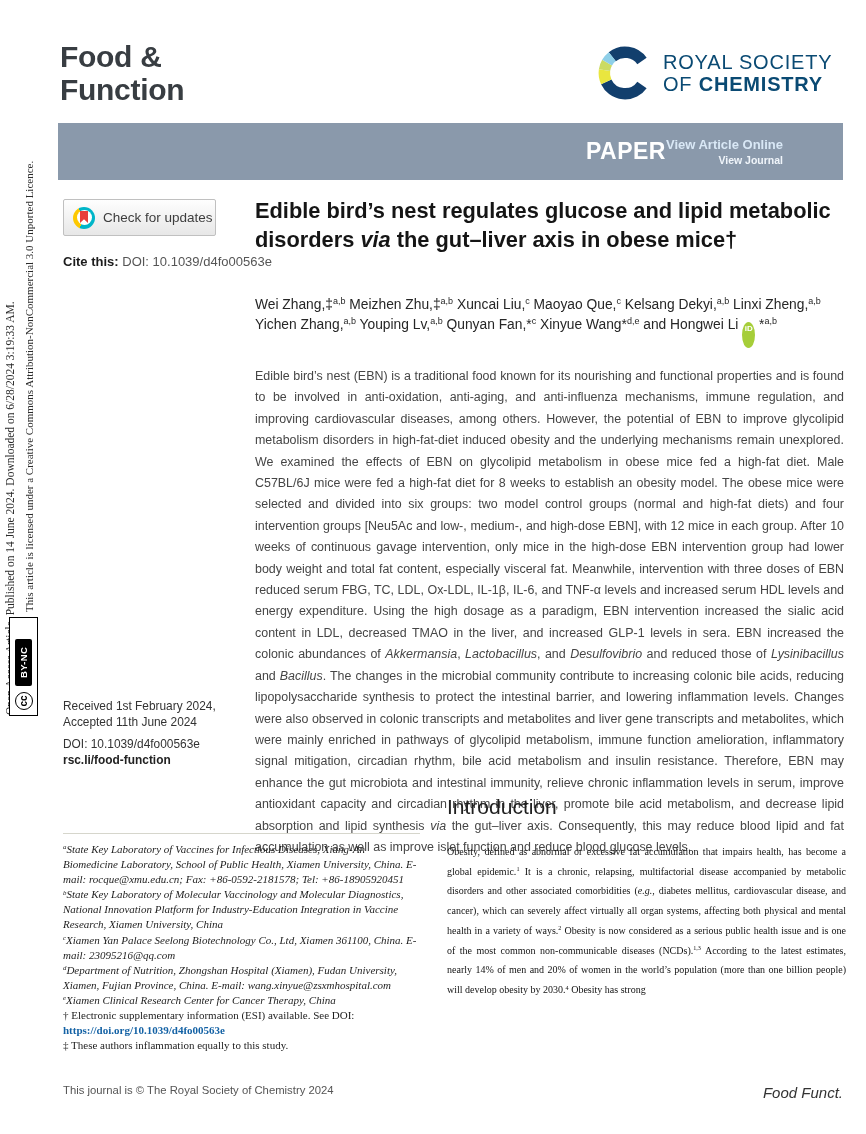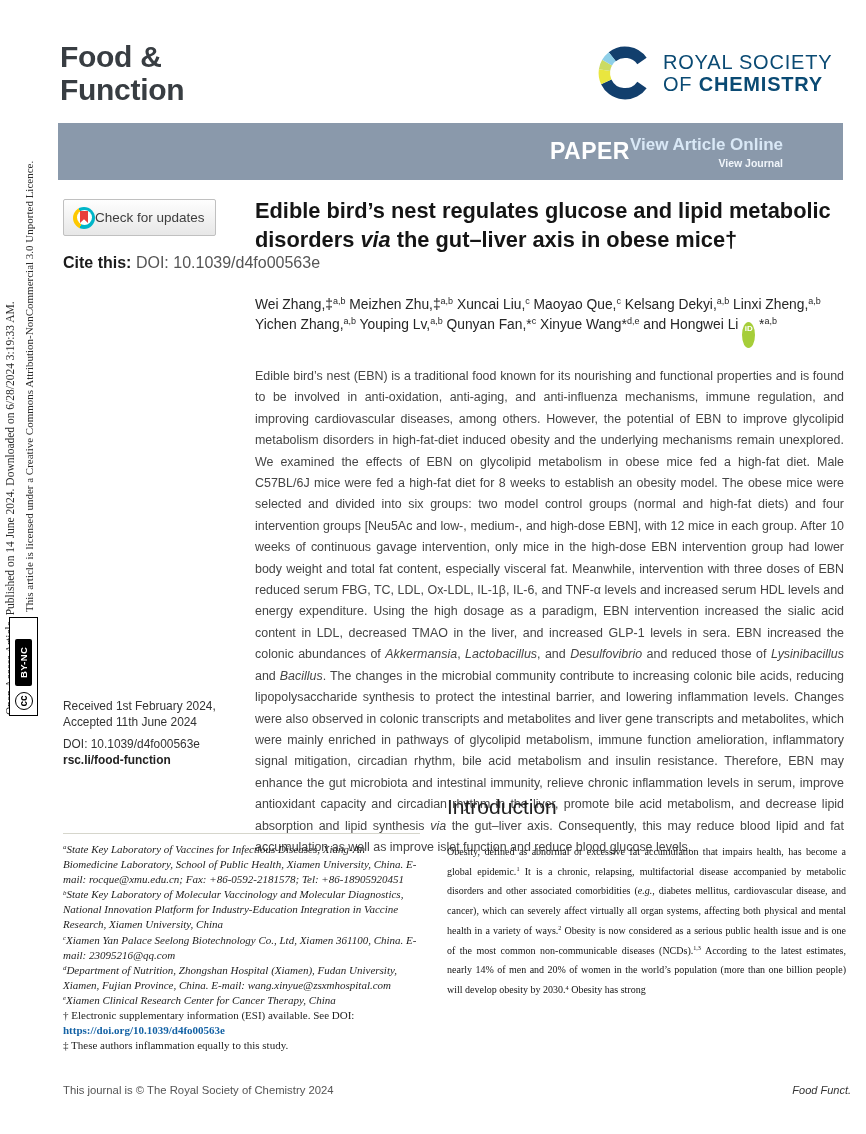--- a/index.html
+++ b/index.html
@@ -26,34 +26,34 @@
   .jname { position:absolute; left:60px; top:40px; font-size:30px; line-height:33px;
            font-weight:bold; color:#383d42; letter-spacing:-0.3px; }
   .rsclogo { position:absolute; left:596px; top:44px; display:flex; align-items:center; gap:9px; }
   .rsctext { font-size:20px; line-height:22px; color:#0a4a73; letter-spacing:0.8px; }
 
   
   .banner { position:absolute; left:58px; top:123px; width:785px; height:57px; background:#8a99ab;
             display:flex; align-items:center; justify-content:flex-end; padding:0 60px 0 17px; }
   .banner .ptype { font-size:23px; font-weight:bold; color:#fff; letter-spacing:0.5px; }
   .banner .links { text-align:right; }
-  .banner .vao { font-size:17px; font-weight:bold; color:#d9e8f6; }
+  .banner .vao { font-size:13px; font-weight:bold; color:#d9e8f6; }
   .banner .vj  { font-size:10.5px; font-weight:bold; color:#f0f5fa; margin-top:2px; }
 
   
   .cfu { position:absolute; left:63px; top:199px; width:153px; height:37px;
-         display:flex; align-items:center; padding-left:9px;
+         display:flex; align-items:center; gap:8px; padding-left:9px;
          background:linear-gradient(#fefefe,#e7e7e7); border:1px solid #c0c0c0;
          border-radius:2px; font-size:13.5px; color:#3d3d3d; cursor:pointer; }
   .cfu-icon { position:relative; width:22px; height:22px; border-radius:50%; flex:0 0 22px;
               background:conic-gradient(#00b5c8 0 205deg, #fdc800 205deg 330deg, #00b5c8 330deg 360deg); }
   .cfu-icon::before { content:""; position:absolute; inset:3.5px; background:#fff; border-radius:50%; }
   .cfu-icon::after { content:""; position:absolute; left:7px; top:4.5px; width:8px; height:12px;
                      background:#e8403c; clip-path:polygon(0 0,100% 0,100% 100%,50% 68%,0 100%); }
-  .cite { position:absolute; left:63px; top:254px; font-size:16px; color:#555; }
+  .cite { position:absolute; left:63px; top:254px; font-size:13px; color:#555; }
   .cite .cb { font-weight:bold; color:#1c1c1c; }
 
   .pubmeta { position:absolute; left:63px; top:699px; font-size:11.9px; line-height:15.6px; color:#333; }
   .pubmeta .doi { margin-top:7px; }
   .pubmeta .web { font-weight:bold; color:#222; }
 
   
   .article-title { position:absolute; left:255px; top:197px; width:592px;
                    font-size:21.8px; line-height:28.6px; font-weight:bold; color:#151515; }
   .authors { position:absolute; left:255px; top:295px; width:588px;
@@ -75,21 +75,21 @@
   .footnotes { position:absolute; left:63px; top:842px; width:359px;
                font-family:"Liberation Serif", serif; font-size:11px; line-height:15.1px; color:#1d1d1d; }
   .footnotes sup { font-style:italic; }
   .intro-heading { position:absolute; left:447px; top:795px; font-size:21px; color:#1f1f1f; font-weight:400; }
   .intro-para { position:absolute; left:447px; top:842px; width:399px;
                 font-family:"Liberation Serif", serif; font-size:10px; line-height:19.7px;
                 text-align:justify; color:#121212; }
 
   
   .footer-left  { position:absolute; left:63px;  top:1084px; font-size:11.3px; color:#555; }
-  .footer-right { position:absolute; right:15px; top:1084px; font-size:11px; color:#333; font-style:italic; }
+  .footer-right { position:absolute; right:23px; top:1084px; font-size:15px; color:#333; font-style:italic; }
 </style>
 </head>
 <body>
 
 <div id="page">
 
   <div class="vtext l1" style="left:4px; top:715px;">Open Access Article. Published on 14 June 2024. Downloaded on 6/28/2024 3:19:33 AM.</div>
   <div class="vtext l2" style="left:23px; top:612px;">This article is licensed under a Creative Commons Attribution-NonCommercial 3.0 Unported Licence.</div>
   <div class="cc-badge-wrap">
     <div class="cc-badge">

